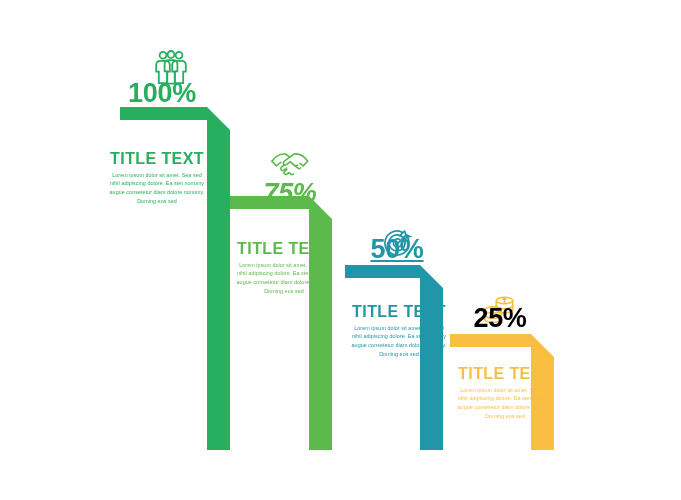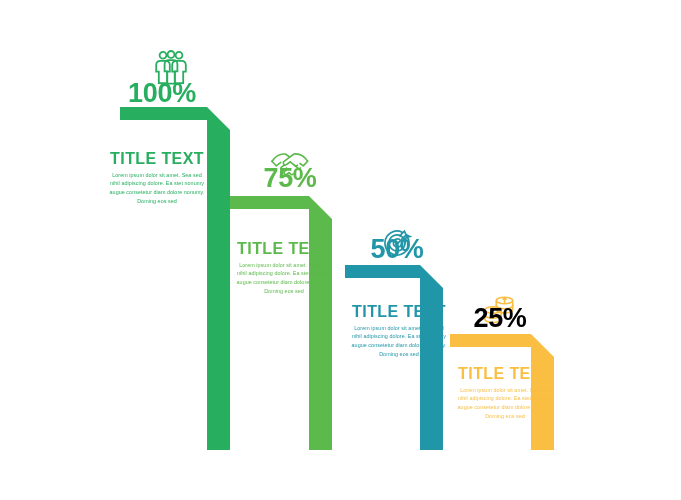--- a/index.html
+++ b/index.html
@@ -128,21 +128,21 @@
           <path d="M15.4 15.8 l-2.9 2.3 a1.9 1.9 0 0 0 -0.3 2.7 a1.9 1.9 0 0 0 2.7 0.3 l2.6 -2"></path>
           <path d="M17.8 20.6 l-2.1 1.7 a1.8 1.8 0 0 0 -0.3 2.5 a1.8 1.8 0 0 0 2.5 0.3 l2 -1.5"></path>
           <path d="M20.2 23.9 l1.7 1.3 a1.7 1.7 0 0 0 2.3 -0.3"></path>
           <path d="M25.6 16.4 l3.4 2.8 a1.8 1.8 0 0 0 2.5 -0.3"></path>
           <path d="M3 12.2 l4.2 4.6 l4.6 -3.4"></path>
           <path d="M38.6 12.2 l-4.3 4.7 l-3.3 -2.4"></path>
         </g>
       </svg>
     </div>
 
-    <div class="pct-label" id="pct-1" style="left: 230px; top: 165px; color: rgb(92, 185, 75);">75%</div>
+    <div class="pct-label" id="pct-1" style="left: 230px; top: 180px; color: rgb(92, 185, 75); font-style: italic;">75%</div>
 
     <div class="text-block" id="text-1" style="left: 234px; top: 240px;">
       <div class="tb-title" style="color: rgb(92, 185, 75);">TITLE TEXT</div>
       <div class="tb-body" style="color: rgb(92, 185, 75);">Lorem ipsum dolor sit amet. Sea sed nihil adipiscing dolore. Ea stet nonumy augue consetetur diam dolore nonumy. Doming eos sed</div>
     </div>
 
   </div>
 
   <div class="step-group" id="group-2">
 
@@ -151,21 +151,21 @@
         <g fill="none" stroke="#2196a8" stroke-width="1.7" stroke-linecap="round">
           <path d="M26.2 7.4 a12 12 0 1 1 -4.1 -3.2"></path>
           <path d="M23.7 10.4 a8 8 0 1 1 -2.9 -2.6"></path>
           <path d="M21.3 13.1 a4.2 4.2 0 1 1 -1.8 -1.8"></path>
           <path d="M16.4 16.6 l9.8 -9.8"></path>
           <path d="M24.4 3.2 l1.8 3.6 l3.7 1.7 l-3.8 1.0 l-1.0 3.8 l-1.7 -3.7 l-3.6 -1.8 z"></path>
         </g>
       </svg>
     </div>
 
-    <div class="pct-label" id="pct-2" style="left: 337px; top: 236px; color: rgb(33, 150, 168);">50%</div>
+    <div class="pct-label" id="pct-2" style="left: 337px; top: 236px; color: rgb(33, 150, 168); text-decoration: underline;">50%</div>
 
     <div class="text-block" id="text-2" style="left: 349px; top: 303px;">
       <div class="tb-title" style="color: rgb(33, 150, 168);">TITLE TEXT</div>
       <div class="tb-body" style="color: rgb(33, 150, 168);">Lorem ipsum dolor sit amet. Sea sed nihil adipiscing dolore. Ea stet nonumy augue consetetur diam dolore nonumy. Doming eos sed</div>
     </div>
 
   </div>
 
   <div class="step-group" id="group-3">
 

